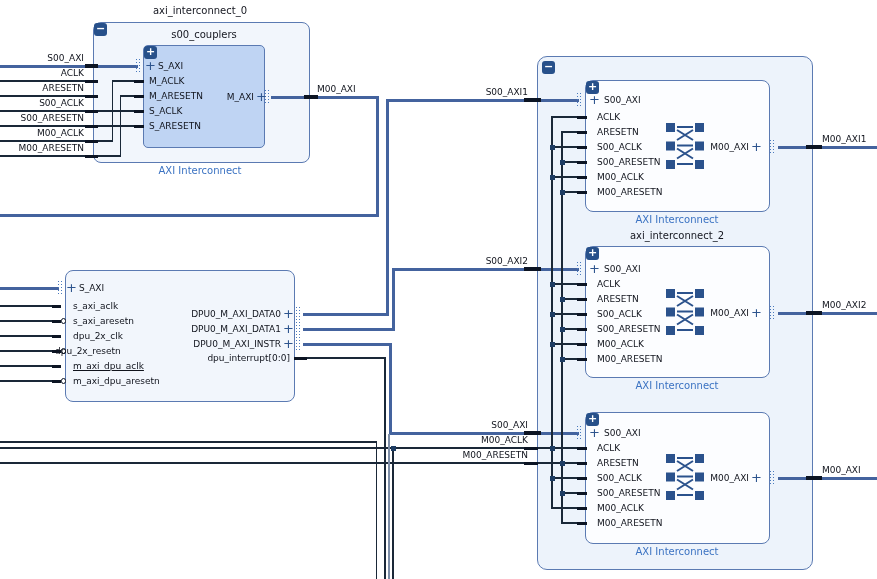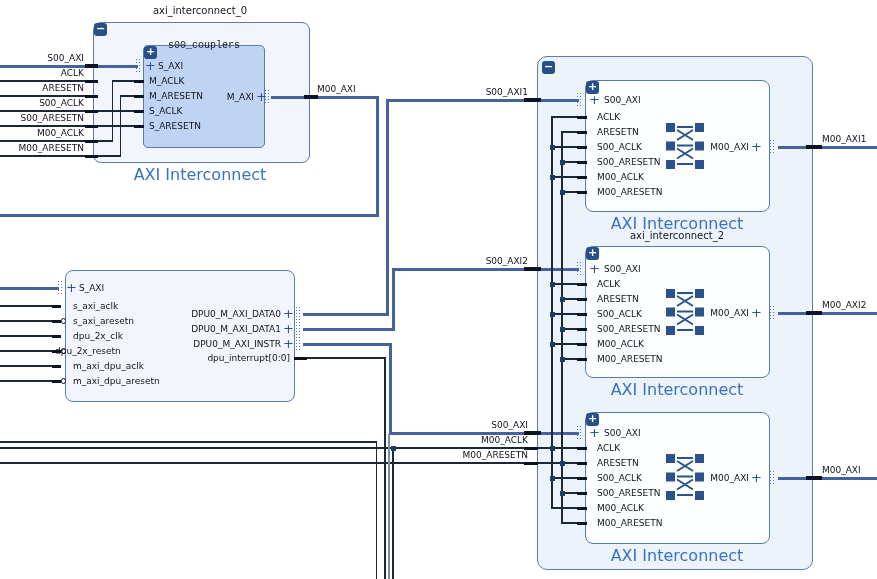--- a/index.html
+++ b/index.html
@@ -1,21 +1,21 @@
 <!DOCTYPE html>
 <html><head>
 <meta charset="utf-8">
 <style>
   html,body{margin:0;padding:0;background:#ffffff;}
   #canvas{position:relative;width:877px;height:579px;overflow:hidden;
     font-family:"DejaVu Sans","Liberation Sans",sans-serif;background:#ffffff;}
   .abs{position:absolute;}
   .blk{position:absolute;border:1.2px solid #5b7ab2;box-sizing:border-box;}
   .title{position:absolute;font-size:10px;color:#14161f;text-align:center;white-space:nowrap;}
-  .typelabel{position:absolute;font-size:16px;color:#3a72c2;text-align:center;white-space:nowrap;}
+  .typelabel{position:absolute;font-size:10px;color:#3a72c2;text-align:center;white-space:nowrap;}
   .cicon{position:absolute;width:13px;height:13px;background:#27508a;border-radius:3px;
     color:#fff;font-size:11px;line-height:12px;text-align:center;font-weight:bold;}
   .cicon.minus::after{content:"−";}
   .cicon.plus::after{content:"+";}
   .conn{position:absolute;width:7px;height:16px;border-radius:1px;
     background-image:radial-gradient(circle,#4a79bc 36%,transparent 42%);background-size:3px 3px;}
   .plusg{position:absolute;width:11px;height:11px;color:#2d548e;font-size:13px;line-height:10px;text-align:center;}
   .pintext{position:absolute;font-size:9px;color:#10131c;height:11px;line-height:11px;white-space:nowrap;}
   .wlabel{position:absolute;font-size:9px;color:#10131c;height:11px;line-height:11px;white-space:nowrap;}
   .tick{position:absolute;background:#0c1423;}
@@ -30,21 +30,21 @@
 
   <div class="blk" style="left:93px;top:22px;width:217px;height:141px;border-radius:8px;background:#f2f6fc;"></div>
   <div class="blk" style="left:143px;top:45px;width:122px;height:103px;border-radius:5px;background:#bfd4f3;"></div>
   <div class="blk" style="left:65px;top:270px;width:230px;height:132px;border-radius:8px;background:#f2f6fc;"></div>
   <div class="blk" style="left:537px;top:56px;width:276px;height:514px;border-radius:10px;background:#edf3fb;"></div>
   <div class="blk" style="left:585px;top:80px;width:185px;height:132px;border-radius:8px;background:#fcfdff;"></div>
   <div class="blk" style="left:585px;top:246px;width:185px;height:132px;border-radius:8px;background:#fcfdff;"></div>
   <div class="blk" style="left:585px;top:412px;width:185px;height:132px;border-radius:8px;background:#fcfdff;"></div>
 
   <div class="title" style="left:100px;top:5px;width:200px;">axi_interconnect_0</div>
-  <div class="title" style="left:104px;top:40px;width:200px;font-family:Liberation Mono, monospace;">s00_couplers</div>
+  <div class="title" style="left:104px;top:29px;width:200px;">s00_couplers</div>
   <div class="title" style="left:577px;top:230px;width:200px;">axi_interconnect_2</div>
 
   <div class="typelabel" style="left:100px;top:165px;width:200px;">AXI Interconnect</div>
   <div class="typelabel" style="left:577px;top:214px;width:200px;">AXI Interconnect</div>
   <div class="typelabel" style="left:577px;top:380px;width:200px;">AXI Interconnect</div>
   <div class="typelabel" style="left:577px;top:546px;width:200px;">AXI Interconnect</div>
 
   <div class="cicon minus" style="left:94px;top:23px;"></div>
   <div class="cicon plus" style="left:144px;top:46px;"></div>
   <div class="cicon minus" style="left:542px;top:61px;"></div>
@@ -257,21 +257,21 @@
     <div class="pintext" style="left:149px;top:75.5px;text-align:left;">M_ACLK</div>
     <div class="pintext" style="left:149px;top:90.5px;text-align:left;">M_ARESETN</div>
     <div class="pintext" style="left:149px;top:105.5px;text-align:left;">S_ACLK</div>
     <div class="pintext" style="left:149px;top:120.5px;text-align:left;">S_ARESETN</div>
     <div class="pintext" style="left:196px;top:91.5px;width:58px;text-align:right;">M_AXI</div>
     <div class="pintext" style="left:79px;top:282.5px;text-align:left;">S_AXI</div>
     <div class="pintext" style="left:73px;top:300.5px;text-align:left;">s_axi_aclk</div>
     <div class="pintext" style="left:73px;top:315.5px;text-align:left;">s_axi_aresetn</div>
     <div class="pintext" style="left:73px;top:330.5px;text-align:left;">dpu_2x_clk</div>
     <div class="pintext" style="left:55px;top:345.5px;text-align:center;">dpu_2x_resetn</div>
-    <div class="pintext" style="left:73px;top:360.5px;text-align:center;">m_axi_dpu_aclk</div>
+    <div class="pintext" style="left:73px;top:360.5px;text-align:center;text-decoration:underline;">m_axi_dpu_aclk</div>
     <div class="pintext" style="left:73px;top:375.5px;text-align:left;">m_axi_dpu_aresetn</div>
     <div class="pintext" style="left:161px;top:308.5px;width:120px;text-align:right;">DPU0_M_AXI_DATA0</div>
     <div class="pintext" style="left:161px;top:323.5px;width:120px;text-align:right;">DPU0_M_AXI_DATA1</div>
     <div class="pintext" style="left:161px;top:338.5px;width:120px;text-align:right;">DPU0_M_AXI_INSTR</div>
     <div class="pintext" style="left:170px;top:352.5px;width:120px;text-align:right;">dpu_interrupt[0:0]</div>
     <div class="pintext" style="left:604px;top:94.5px;text-align:left;">S00_AXI</div>
     <div class="pintext" style="left:597px;top:111.5px;text-align:left;">ACLK</div>
     <div class="pintext" style="left:597px;top:126.5px;text-align:left;">ARESETN</div>
     <div class="pintext" style="left:597px;top:141.5px;text-align:left;">S00_ACLK</div>
     <div class="pintext" style="left:597px;top:156.5px;text-align:left;">S00_ARESETN</div>

